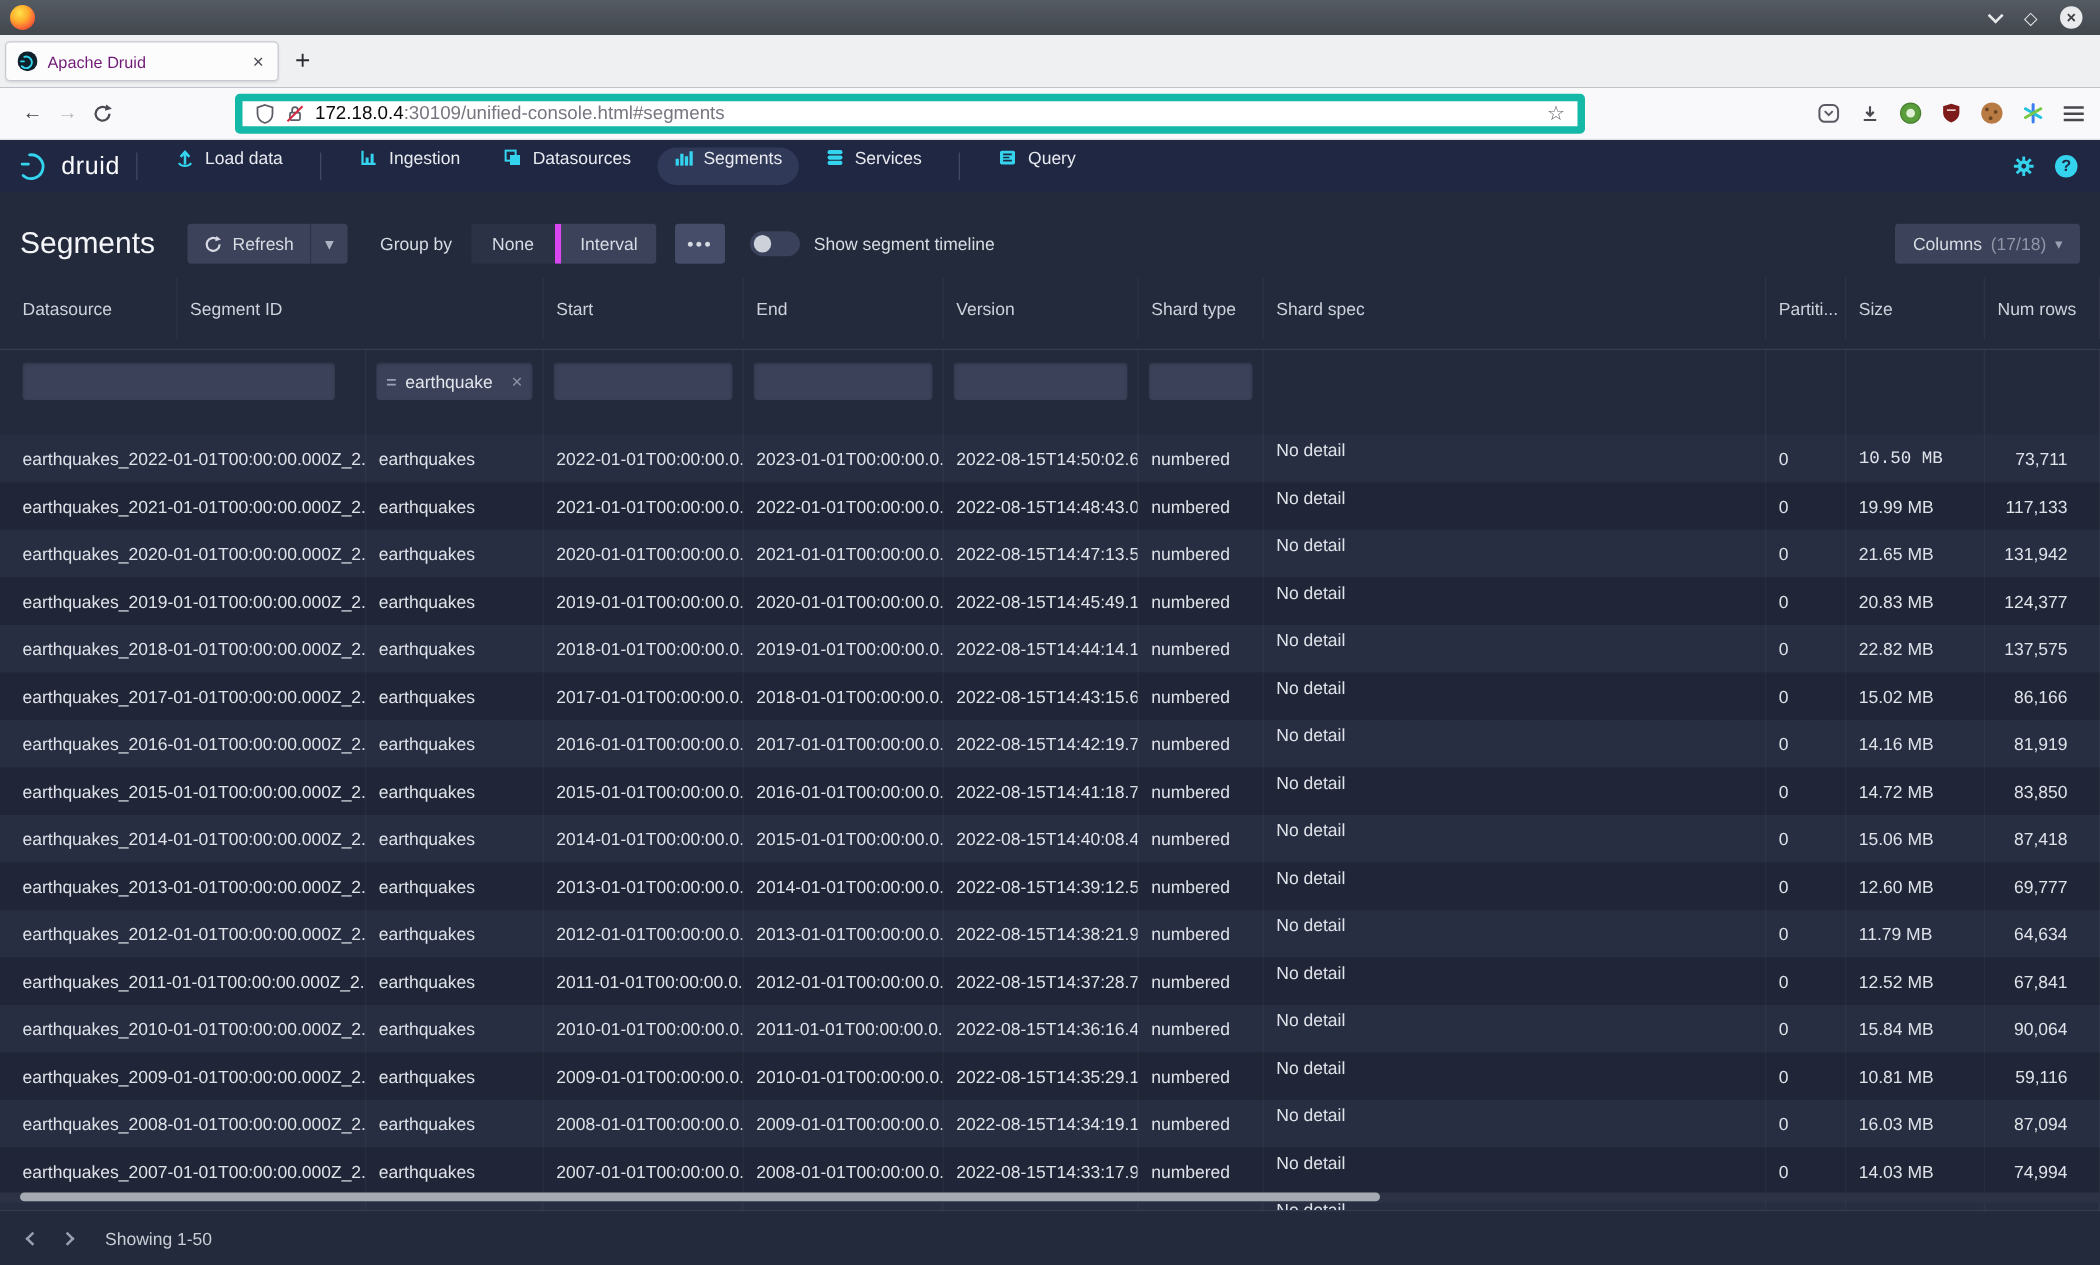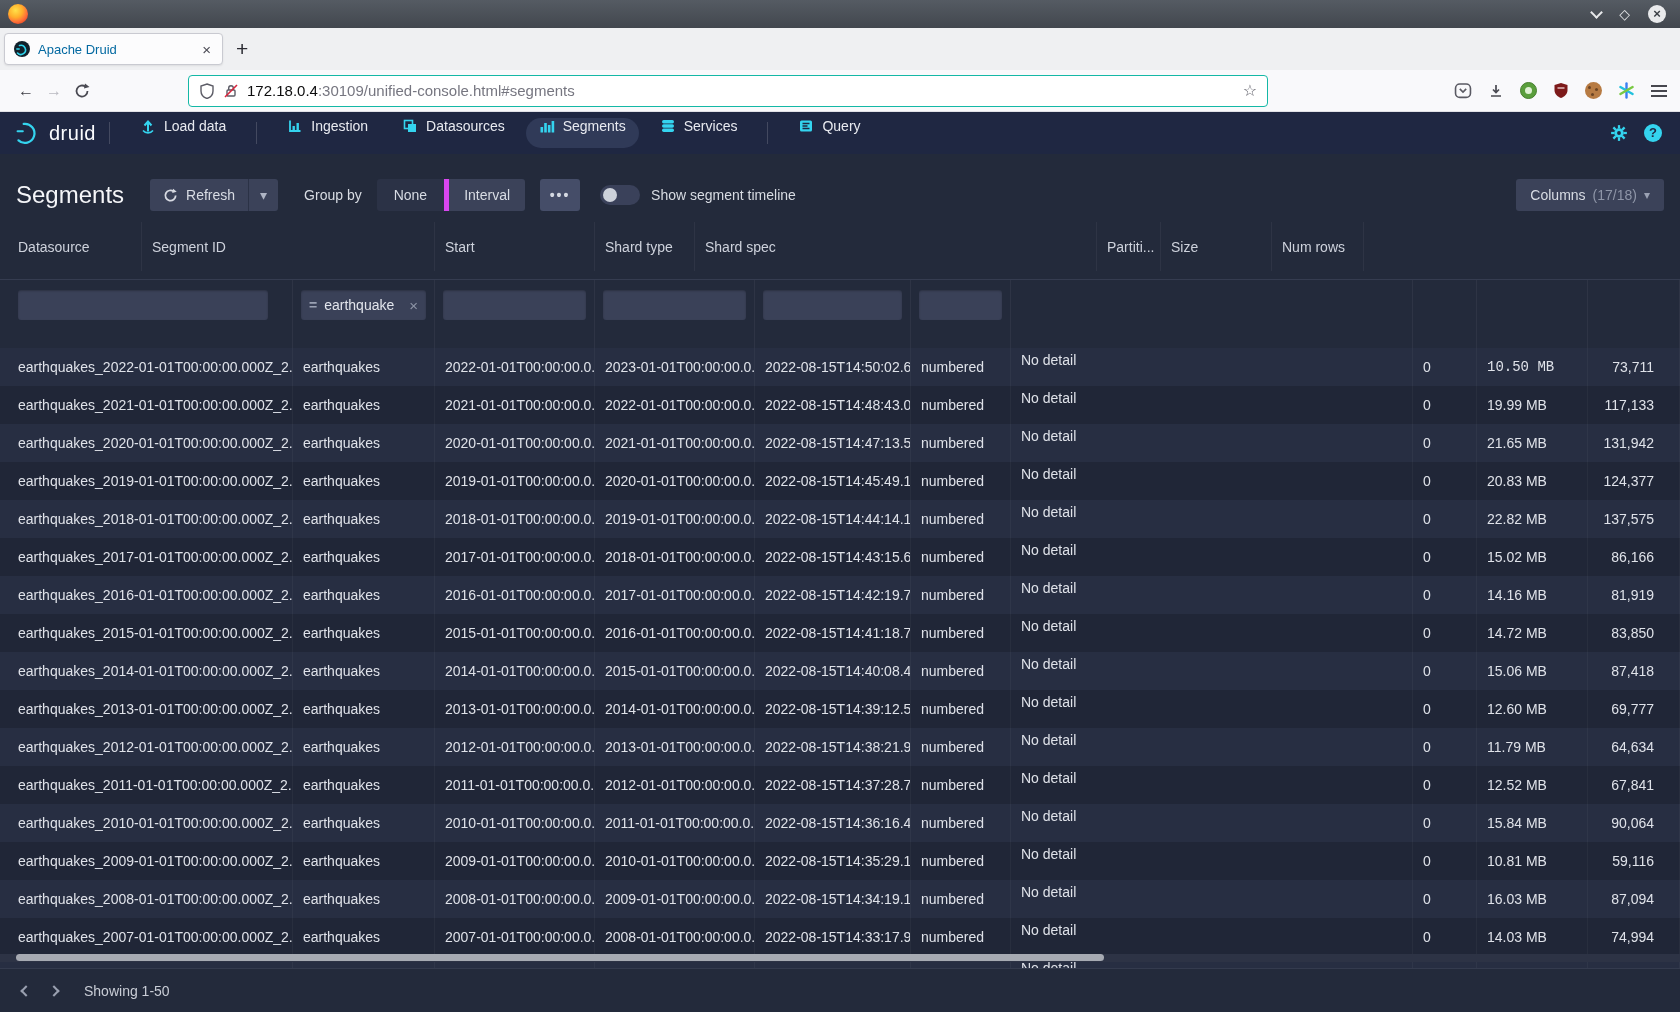--- a/index.html
+++ b/index.html
@@ -13,29 +13,29 @@
   .tb-title { position:absolute; left:0; right:0; text-align:center; color:#eef0f2; font-size:13px; }
   .win-controls { margin-left:auto; display:flex; align-items:center; gap:18px; padding-right:14px; z-index:2; }
   .chev-down { width:9px; height:9px; border-left:2px solid #e8e9eb; border-bottom:2px solid #e8e9eb; transform:rotate(-45deg); margin-top:-4px; }
   .diamond { color:#e8e9eb; font-size:14px; line-height:1; }
   .close-circle { width:18px; height:18px; border-radius:50%; background:#e9eaec; color:#3a3f45; font-size:13px; line-height:17px; text-align:center; font-weight:bold; }
 
   
   .tabbar { height:42px; background:#eff0f2; display:flex; align-items:center; }
   .tab { margin-left:4px; width:219px; height:32px; background:#fcfcfd; border:1px solid #c9cad1; border-radius:4px;
     display:flex; align-items:center; padding:0 9px; box-shadow:0 1px 2px rgba(0,0,0,.08); }
-  .tab-title { flex:1; font-size:13px; color:#0369a1; margin-left:8px; white-space:nowrap; overflow:hidden; }
+  .tab-title { flex:1; font-size:13px; color:#701a75; margin-left:8px; white-space:nowrap; overflow:hidden; }
   .tab-close { color:#4b4b55; font-size:15px; padding:0 2px; }
   .newtab { margin-left:13px; font-size:21px; color:#2b2b33; }
 
   
   .toolbar { height:42px; background:#f9f9fb; border-bottom:1px solid #e0e0e6; display:flex; align-items:center; padding-left:12px; }
   .navbtn { width:28px; text-align:center; font-size:16px; }
   .back { color:#3e3e45; } .fwd { color:#b9b9c0; }
-  .urlbar { margin-left:92px; width:1080px; height:32px; background:#ffffff; border:1px solid #14b8a6; border-radius:4px;
+  .urlbar { margin-left:92px; width:1080px; height:32px; background:#ffffff; border:6px solid #14b8a6; border-radius:4px;
     display:flex; align-items:center; padding:0 10px; }
   .url-text { font-size:15px; margin-left:8px; white-space:nowrap; overflow:hidden; }
   .url-host { color:#0c0c0d; } .url-rest { color:#767680; }
   .url-star { margin-left:auto; color:#5c5c66; font-size:16px; }
   .ext-icons { margin-left:auto; display:flex; align-items:center; gap:16px; padding-right:13px; }
   .lockwrap { position:relative; width:16px; height:16px; margin-left:8px; }
   .hamburger div { width:16px; height:2px; background:#47474e; margin:3px 0; }
   .badger { width:17px; height:17px; border-radius:50%; background:#5a9e3c; border:1px solid #477f2e; position:relative; }
   .badger::after { content:""; position:absolute; left:4px; top:4px; width:7px; height:7px; border-radius:50%; background:#dff0d4; }
   .cookie { width:17px; height:17px; border-radius:50%; background:#b77b43; position:relative; }
@@ -289,20 +289,22 @@
     <span>Columns</span>
     <span class="col-count">(17/18)</span>
     <span class="caret">▾</span>
   </div>
 </div>
 
 <div class="thead">
     <div class="th" style="width: 142px;">Datasource</div>
     <div class="th" style="width: 293px;">Segment ID</div>
     <div class="th sorted" style="width: 160px;">Start</div>
+    <div class="th" style="width: 160px;">End</div>
+    <div class="th" style="width: 156px;">Version</div>
     <div class="th" style="width: 100px;">Shard type</div>
     <div class="th" style="width: 402px;">Shard spec</div>
     <div class="th" style="width: 64px;">Partiti...</div>
     <div class="th" style="width: 111px;">Size</div>
     <div class="th" style="width: 92px;">Num rows</div>
   </div>
 <div class="filter-row">
     <div class="fcell" style="width: 293px;"><input class="finput" style=""></div>
     <div class="fcell" style="width: 142px;">
       <div class="ftag">

